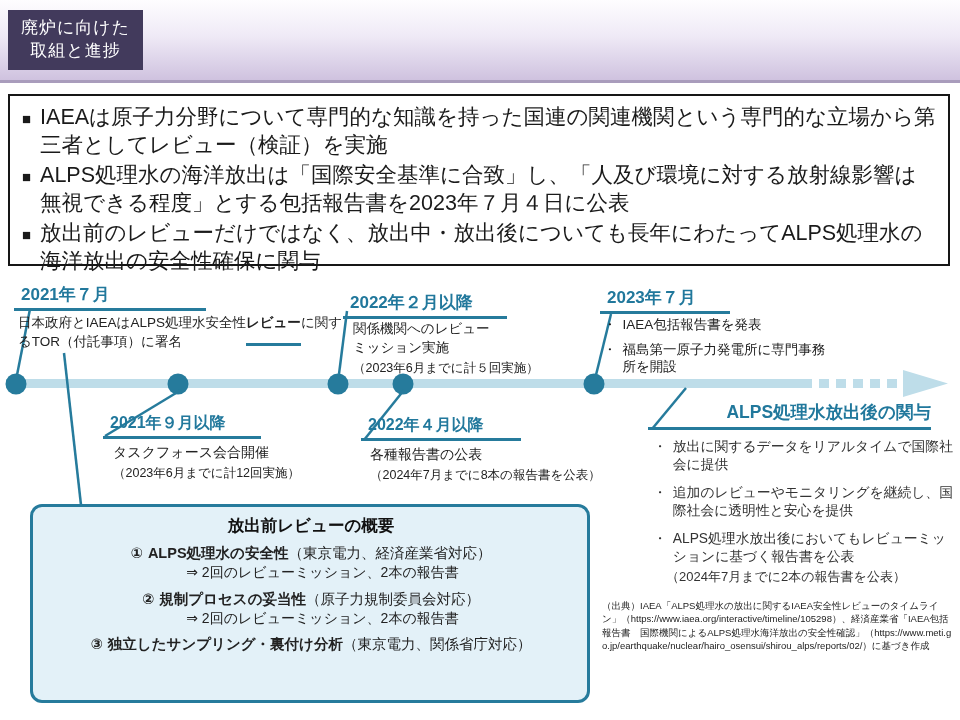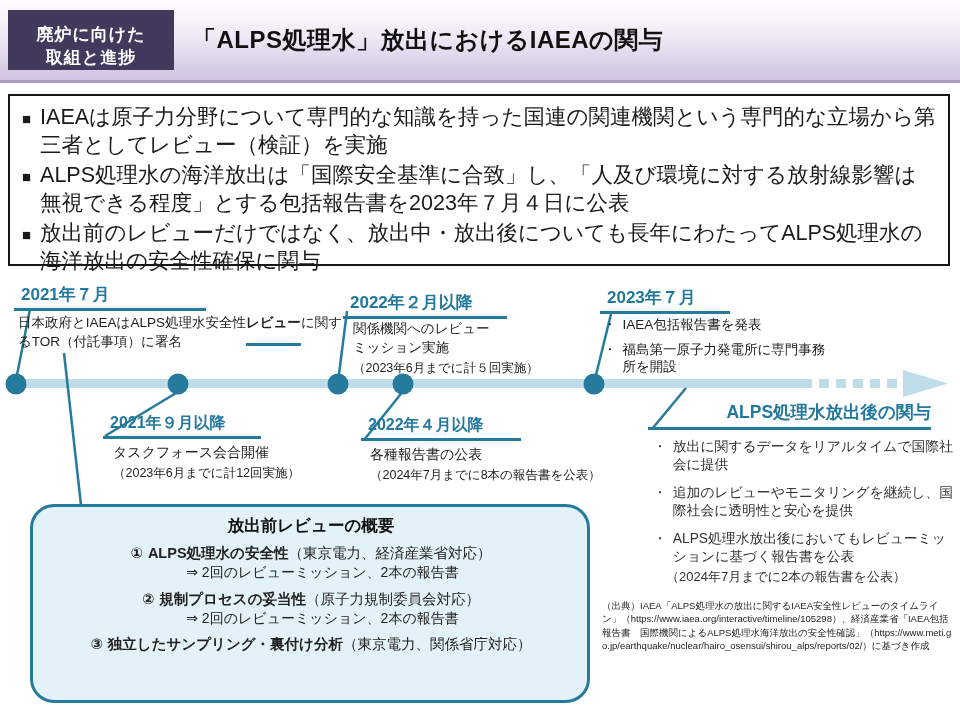--- a/index.html
+++ b/index.html
@@ -8,23 +8,23 @@
     font-family:"Liberation Sans","DejaVu Sans",sans-serif;color:#1a1a1a;
     overflow:hidden;margin:0 auto;
   }
   
   .header-band{
     position:absolute;left:0;top:0;width:960px;height:80px;
     background:linear-gradient(180deg,#fefdff 0%,#efeaf6 45%,#cfc2df 100%);
     border-bottom:3px solid #a99cbc;
   }
   .badge{
-    position:absolute;left:8px;top:10px;width:166px;height:60px;
-    background:#423a5c;color:#ffffff;font-weight:bold;font-size:17px;
-    display:flex;flex-direction:column;align-items:center;justify-content:flex-end;
+    position:absolute;left:8px;top:10px;width:135px;height:60px;
+    background:#423a5c;color:#ffffff;font-weight:normal;font-size:17px;
+    display:flex;flex-direction:column;align-items:center;justify-content:center;
     line-height:1.35;letter-spacing:1px;
   }
   .slide-title{
     position:absolute;left:192px;top:24px;font-size:24px;font-weight:bold;color:#111;
     letter-spacing:0.5px;
   }
   
   .summary-box{
     position:absolute;left:8px;top:94px;width:942px;height:172px;
     border:2px solid #161616;box-sizing:border-box;padding:7px 12px 0 10px;
@@ -51,21 +51,21 @@
     font-size:17.5px;border-bottom:3px solid #267b9c;padding:0 0 3px 10px;box-sizing:border-box;
     white-space:nowrap;
     text-align:right;
   }
   .post-list{position:absolute;left:653px;top:438px;width:302px;font-size:13.8px;color:#333;}
   .post-list .b-item{margin-bottom:10px;}
   .post-note{margin:-8px 0 12px 13px;font-size:13px;color:#333;}
   
   .pre-box{
     position:absolute;left:30px;top:504px;width:560px;height:199px;box-sizing:border-box;
-    background:#e3f1f8;border:3px solid #267b9c;border-radius:24px;
+    background:#e3f1f8;border:3px solid #267b9c;border-radius:12px;
     padding:8px 14px 0 16px;z-index:2;
   }
   .pre-title{text-align:center;font-weight:bold;font-size:16.5px;color:#111;margin-bottom:7px;}
   .pre-item{font-size:14.5px;line-height:1.32;margin-bottom:8px;color:#222;text-align:center;}
   .pre-item .ln1 .num{font-weight:bold;margin-right:5px;}
   .pre-item .ln1 .nm{font-weight:bold;}
   .pre-item .ln2{margin-left:23px;font-size:14px;}
   
   .source-note{
     position:absolute;left:602px;top:599px;width:352px;font-size:9.5px;line-height:1.42;
@@ -75,21 +75,20 @@
 </head>
 <body>
 
 <div class="slide">
 
   <div class="header-band"></div>
   <div class="badge">
     <span>廃炉に向けた</span>
     <span>取組と進捗</span>
   </div>
-  <div class="slide-title">「ALPS処理水」放出におけるIAEAの関与</div>
 
   <div class="summary-box">
     <div class="sum-item">
       <span class="sq">■</span>
       <span>IAEAは原子力分野について専門的な知識を持った国連の関連機関という専門的な立場から第三者としてレビュー（検証）を実施</span>
     </div>
     <div class="sum-item">
       <span class="sq">■</span>
       <span>ALPS処理水の海洋放出は「国際安全基準に合致」し、「人及び環境に対する放射線影響は無視できる程度」とする包括報告書を2023年７月４日に公表</span>
     </div>

